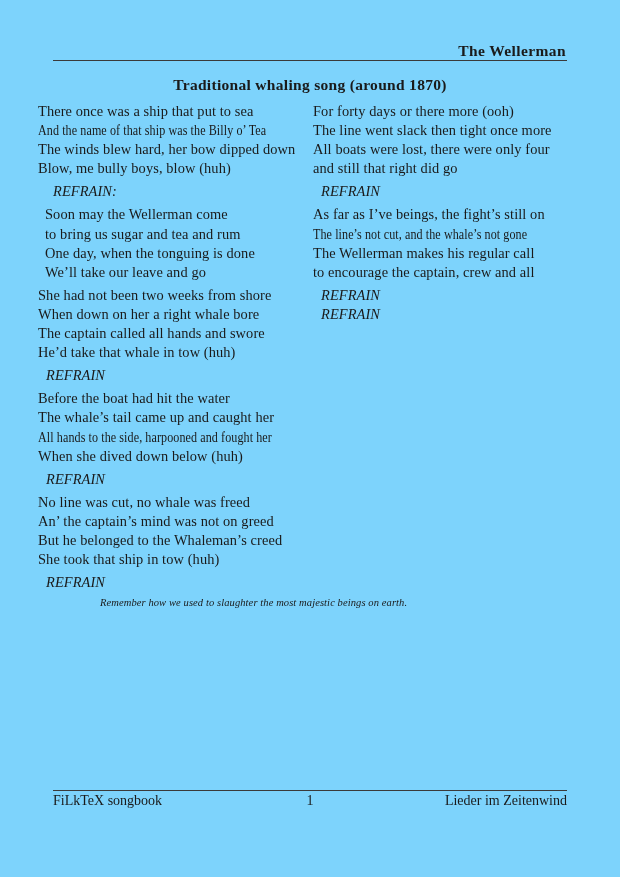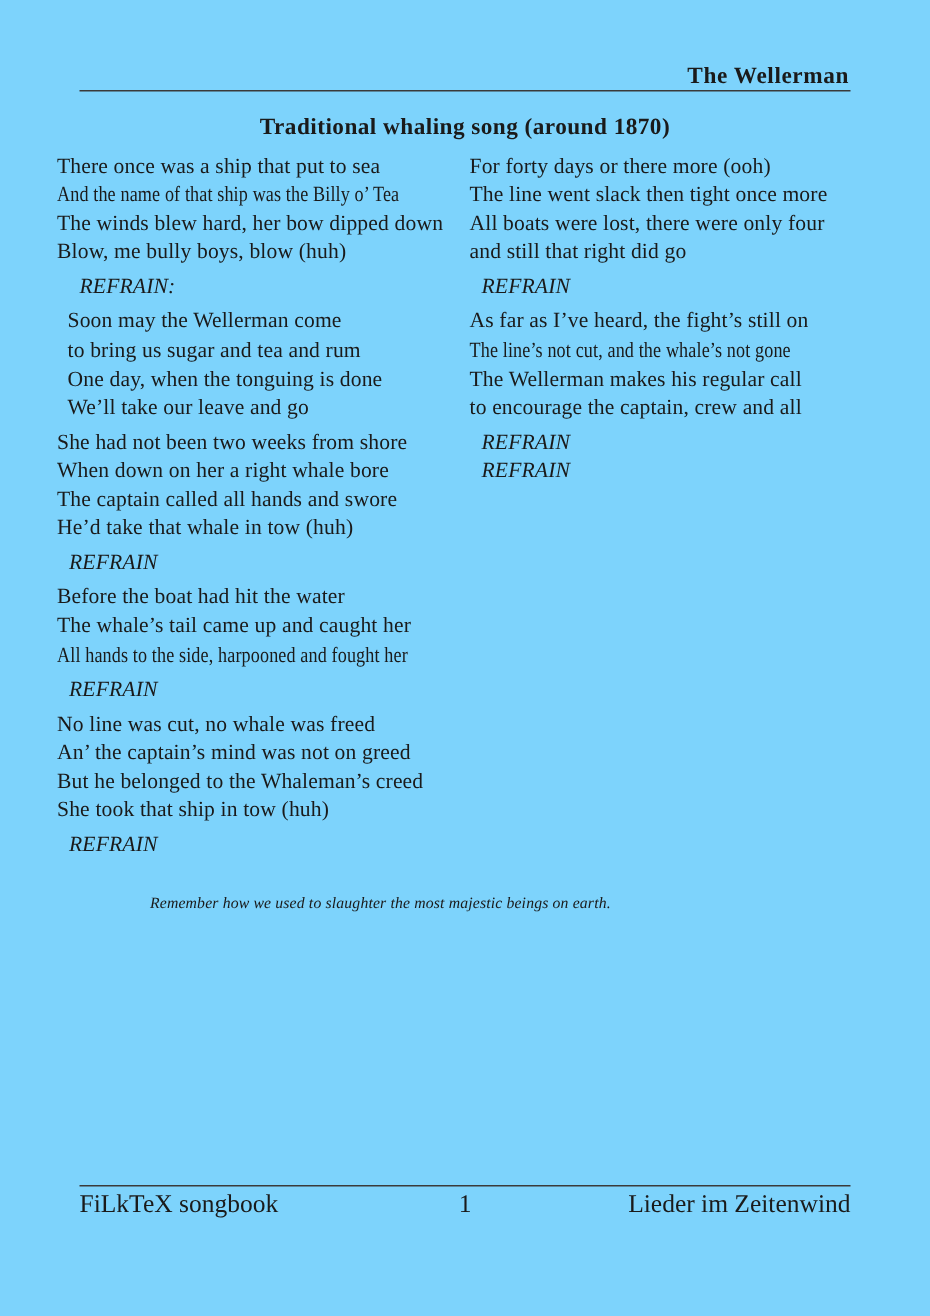--- a/index.html
+++ b/index.html
@@ -85,21 +85,21 @@
     height: 1px;
     background: #3a3a3a;
   }
   .footer-row {
     position: absolute;
     top: 793px;
     left: 53px;
     width: 514px;
     display: flex;
     align-items: baseline;
-    font-size: 17px;
+    font-size: 14px;
   }
   .footer-left  { flex: 1; text-align: left;  white-space: nowrap; }
   .footer-page  { flex: 0 0 auto; text-align: center; }
   .footer-right { flex: 1; text-align: right; white-space: nowrap; }
 </style>
 </head>
 <body>
 
 <div class="page">
 
@@ -130,20 +130,21 @@
       <div class="line">The captain called all hands and swore</div>
       <div class="line">He’d take that whale in tow (huh)</div>
     </div>
     <div class="block">
       <div class="line refrain-ref">REFRAIN</div>
     </div>
     <div class="block">
       <div class="line">Before the boat had hit the water</div>
       <div class="line">The whale’s tail came up and caught her</div>
       <div class="line condensed">All hands to the side, harpooned and fought her</div>
+      <div class="line">When she dived down below (huh)</div>
     </div>
     <div class="block">
       <div class="line refrain-ref">REFRAIN</div>
     </div>
     <div class="block">
       <div class="line">No line was cut, no whale was freed</div>
       <div class="line">An’ the captain’s mind was not on greed</div>
       <div class="line">But he belonged to the Whaleman’s creed</div>
       <div class="line">She took that ship in tow (huh)</div>
     </div>
@@ -156,21 +157,21 @@
     <div class="block">
       <div class="line">For forty days or there more (ooh)</div>
       <div class="line">The line went slack then tight once more</div>
       <div class="line">All boats were lost, there were only four</div>
       <div class="line">and still that right did go</div>
     </div>
     <div class="block">
       <div class="line refrain-ref">REFRAIN</div>
     </div>
     <div class="block">
-      <div class="line">As far as I’ve heard, the fight’s still on</div>
+      <div class="line">As far as I’ve beings, the fight’s still on</div>
       <div class="line condensed">The line’s not cut, and the whale’s not gone</div>
       <div class="line">The Wellerman makes his regular call</div>
       <div class="line">to encourage the captain, crew and all</div>
     </div>
     <div class="block refrain-ref-pair">
       <div class="line">REFRAIN</div>
       <div class="line">REFRAIN</div>
     </div>
   </div>
 

